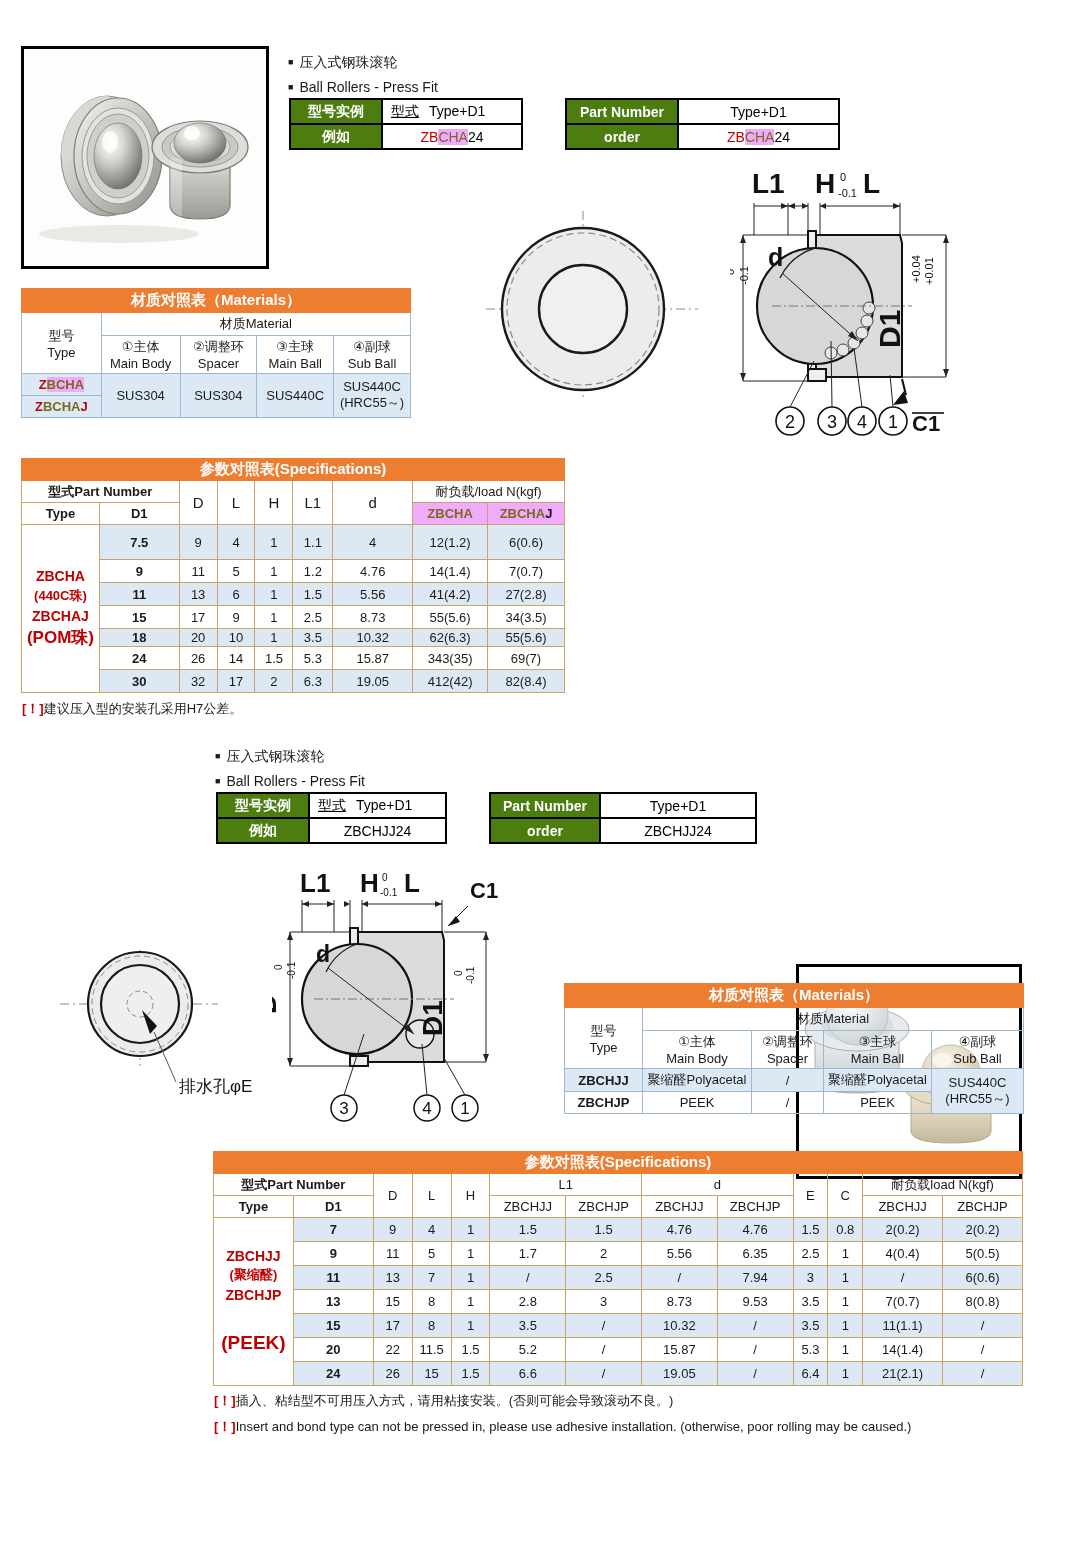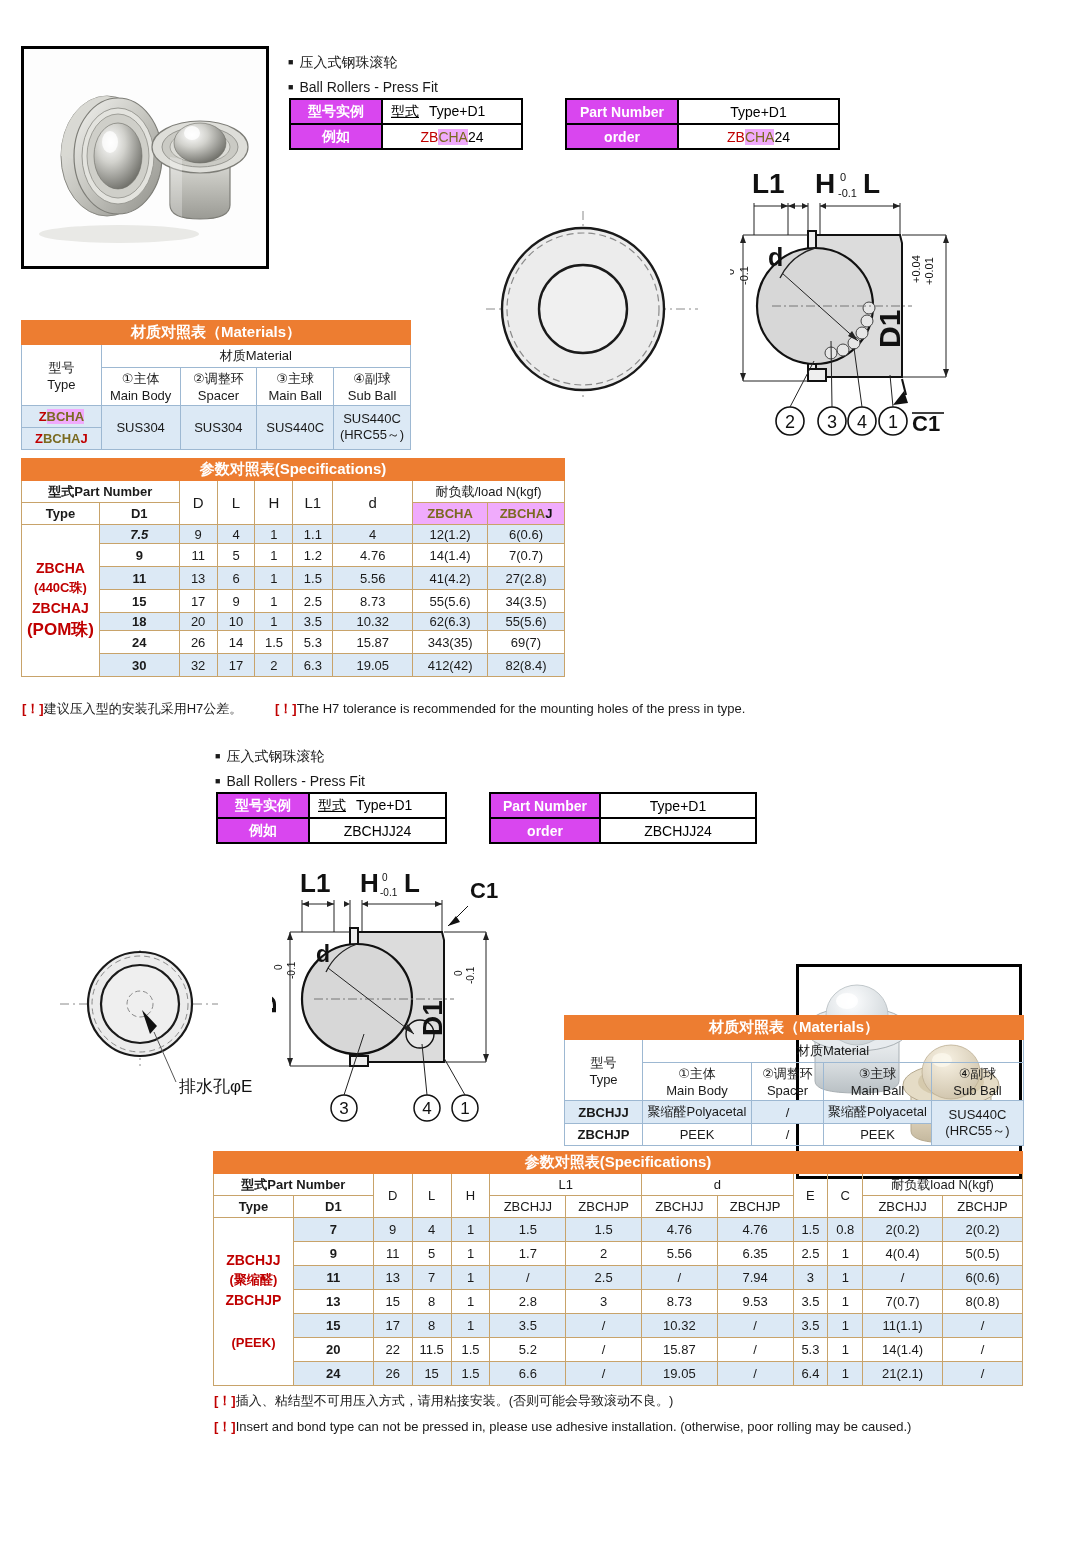--- a/index.html
+++ b/index.html
@@ -20,28 +20,28 @@
   .wht-row { background:#ffffff; }
 
   
   .photo {
     border:3px solid #000; background:#fff; overflow:hidden; position:relative;
   }
 
   
   .pn { border-collapse:collapse; }
   .pn td { border:2px solid #000; height:25px; font-size:14px; text-align:center; }
-  .pn td.lbl { background:#d946ef; color:#fff; font-weight:bold; width:92px; }
+  .pn td.lbl { background:#4d7c0f; color:#fff; font-weight:bold; width:92px; }
 
   
   .bullet { font-size:14px; color:#1a1a1a; }
   .bullet::before { content:"\25A0"; font-size:9px; margin-right:6px; vertical-align:2px; }
 
   
-  .mat { border-collapse:collapse;margin-top:32px; }
+  .mat { border-collapse:collapse; }
   .mat td { border:1px solid #9DB8D2; font-size:13px; text-align:center; padding:2px 3px; color:#1a1a1a; }
   .mat td.hdr { background:#ED7D31; color:#fff; font-weight:bold; font-size:15px; border-color:#ED7D31; }
 
   
   .spec { border-collapse:collapse; }
   .spec td { border:1px solid #C8A36A; font-size:13px; text-align:center; color:#1a1a1a; padding:1px 2px; }
   .spec td.title { background:#ED7D31; color:#fff; font-weight:bold; font-size:15px; border-color:#ED7D31; }
 
   .hl { background:#f0abfc; }
 
@@ -308,21 +308,21 @@
       <td class="hl" style="width:77px; font-weight:bold;"><span style="color:#7a6a20;">ZBCHA</span><span style="color:#111;">J</span></td>
     </tr>
 
     <tr>
       <td rowspan="7" style="line-height:1.45;">
         <div class="red" style="font-size:14px;">ZBCHA</div>
         <div class="red" style="font-size:13px;">(440C珠)</div>
         <div class="red" style="font-size:14px;">ZBCHAJ</div>
         <div class="red" style="font-size:17px;">(POM珠)</div>
       </td>
-      <td class="blue-row red" style="height:19px;font-style:italic;">7.5</td>
+      <td class="blue-row red" style="height:35px;">7.5</td>
       <td class="blue-row">9</td>
       <td class="blue-row">4</td>
       <td class="blue-row">1</td>
       <td class="blue-row">1.1</td>
       <td class="blue-row">4</td>
       <td class="blue-row">12(1.2)</td>
       <td class="blue-row">6(0.6)</td>
     </tr>
     <tr>
       <td class="wht-row red" style="height:23px;">9</td>
@@ -382,23 +382,20 @@
       <td class="blue-row">6.3</td>
       <td class="blue-row">19.05</td>
       <td class="blue-row">412(42)</td>
       <td class="blue-row">82(8.4)</td>
     </tr>
   </tbody>
     </table>
 
   <div class="abs note" style="left:22px; top:700px;">
     <span class="bang">[！]</span><span>建议压入型的安装孔采用H7公差。</span>
-  </div>
-  <div class="abs note" style="left:275px; top:700px;">
-    <span class="bang">[！]</span><span>The H7 tolerance is recommended for the mounting holes of the press in type.</span>
   </div>
 
   <div class="photo abs" style="left:796px; top:741px; width:226px; height:215px;">
     <svg width="220" height="209" viewBox="0 0 220 209">
       <rect width="220" height="209" fill="#ffffff"></rect>
       <defs>
         <linearGradient id="wht" x1="0" y1="0" x2="0" y2="1">
           <stop offset="0" stop-color="#f4f6f7"></stop>
             <stop offset="0.55" stop-color="#d8dde0"></stop>
           <stop offset="1" stop-color="#b9c0c4"></stop>
@@ -638,21 +635,21 @@
       <td style="width:74px;">ZBCHJP</td>
       <td style="width:78px;">ZBCHJJ</td>
       <td style="width:78px;">ZBCHJP</td>
     </tr>
 
     <tr>
       <td rowspan="7" style="line-height:1.45;">
         <div class="red" style="font-size:14px;">ZBCHJJ</div>
         <div class="red" style="font-size:13px;">(聚缩醛)</div>
         <div class="red" style="font-size:14px;">ZBCHJP</div>
-        <div class="red" style="font-size:13px;margin-top:24px;">(PEEK)</div>
+        <div class="red" style="font-size:19px;margin-top:24px;">(PEEK)</div>
       </td>
       <td class="blue-row red" style="height:24px;">7</td>
       <td class="blue-row">9</td>
       <td class="blue-row">4</td>
       <td class="blue-row">1</td>
       <td class="blue-row">1.5</td>
       <td class="blue-row">1.5</td>
       <td class="blue-row">4.76</td>
       <td class="blue-row">4.76</td>
       <td class="blue-row">1.5</td>

